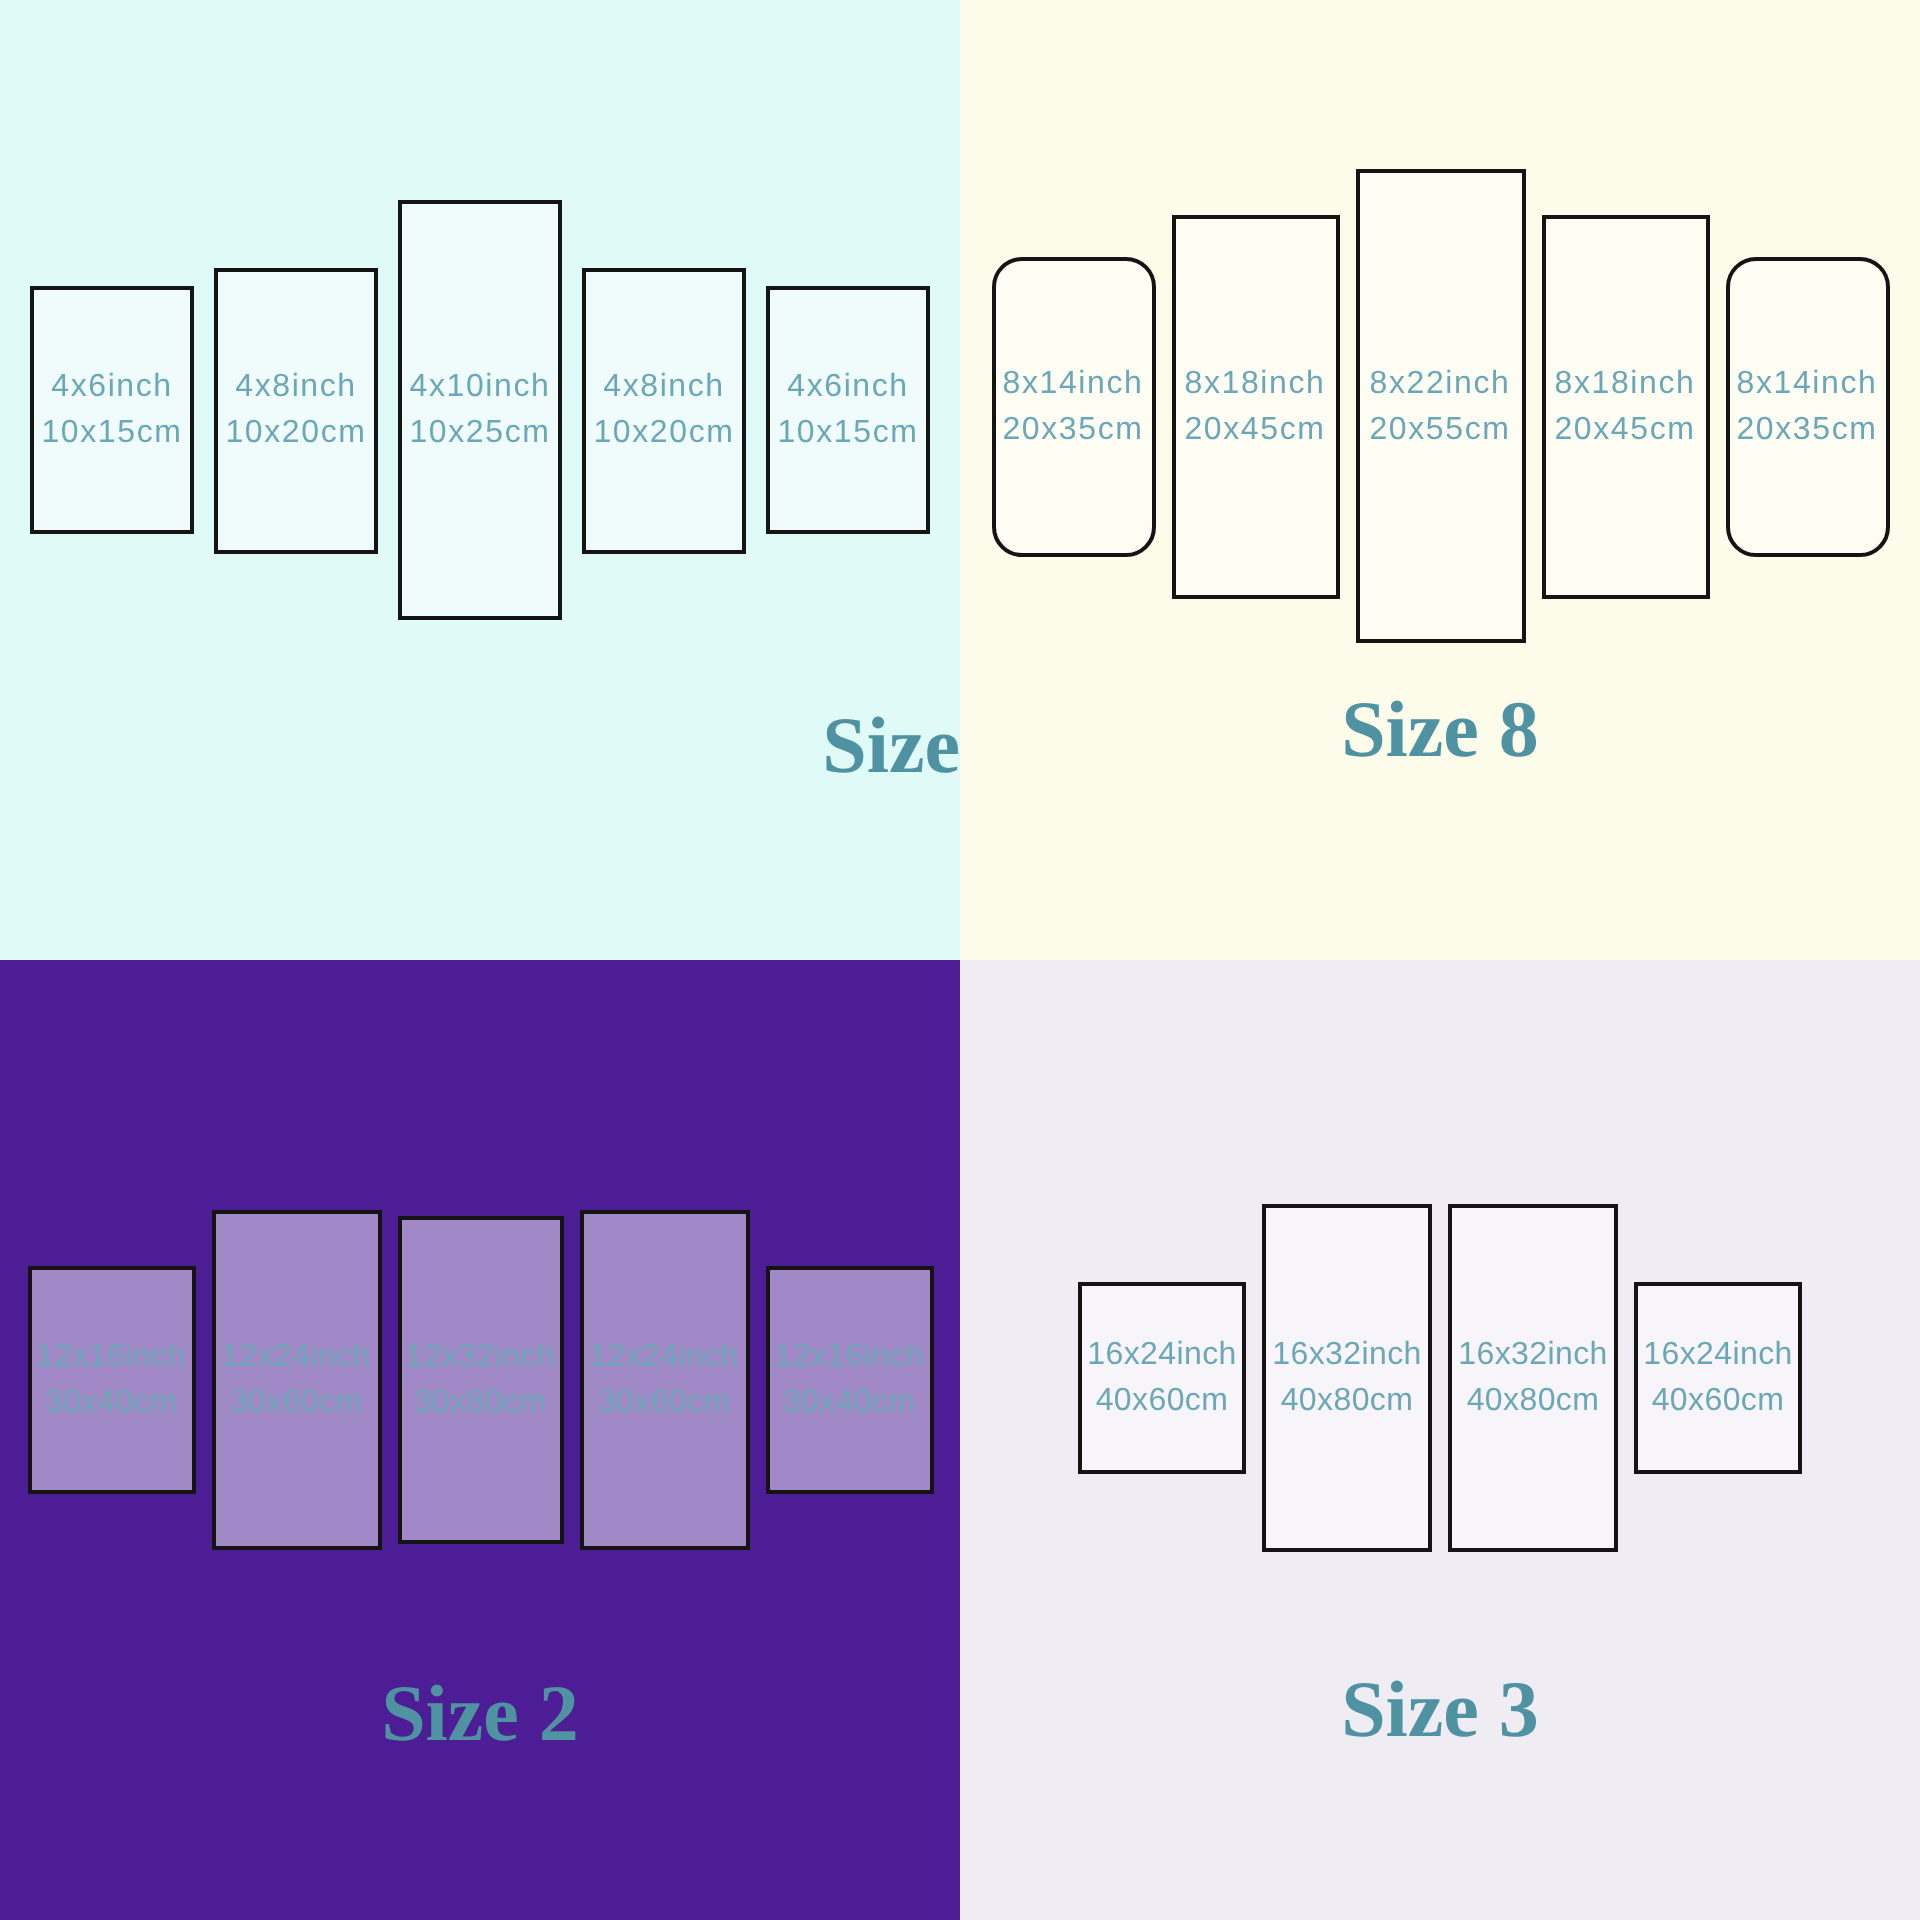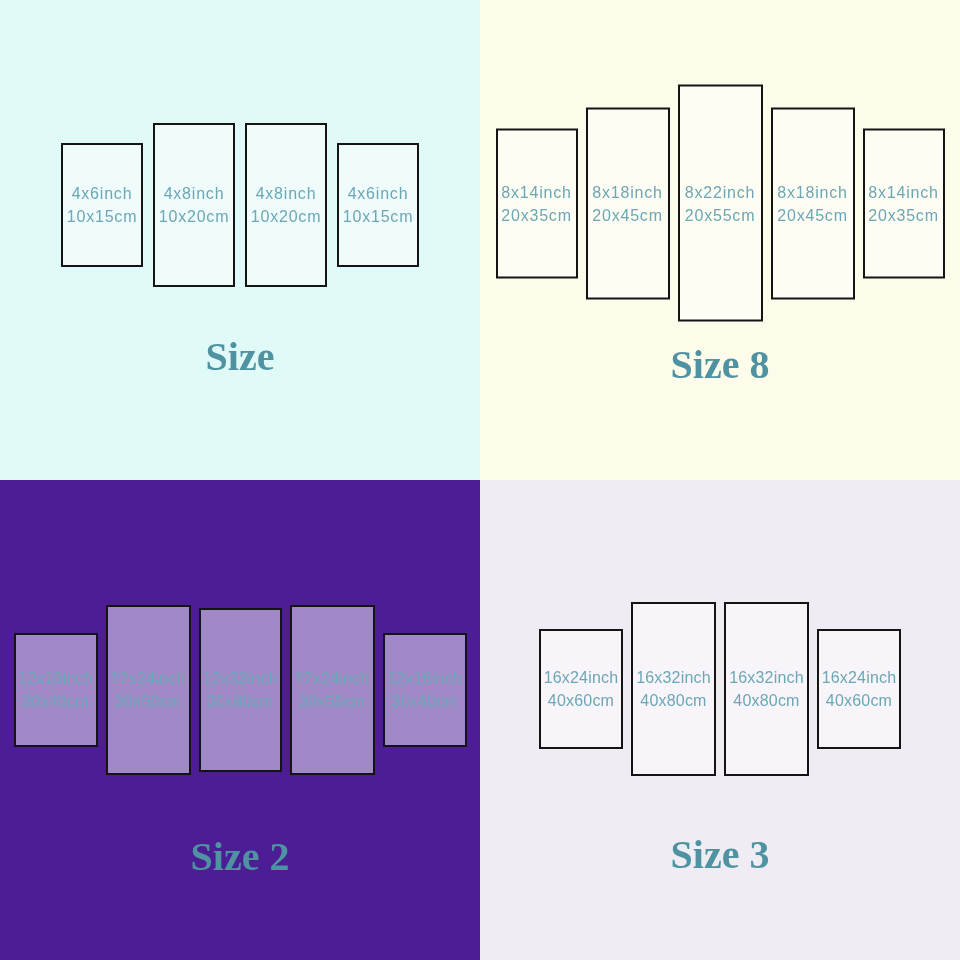--- a/index.html
+++ b/index.html
@@ -49,65 +49,69 @@
     font-size: 16px;
     line-height: 23px;
     color: var(--panel-text, #6BA7B6);
     text-align: center;
   }
   .q0 .panel span, .q1 .panel span { letter-spacing: 0.8px; }
   .q2 .panel span, .q3 .panel span { letter-spacing: 0.2px; }
 
   
   .q0 .p-s { width: 82px; height: 124px; }
-  .q0 .p-m { width: 82px; height: 164px; }
+  .q0 .p-m { width: 82px; height: 143px; }
   .q0 .p-l { width: 82px; height: 210px; }
 
-  .q1 .p-s { width: 82px; height: 150px; }
+  .q1 .p-s { width: 82px; height: 150px; border-radius: 15px; }
   .q1 .p-m { width: 84px; height: 192px; }
   .q1 .p-l { width: 85px; height: 237px; }
 
   .q2 .p-s { width: 84px; height: 114px; }
   .q2 .p-m { width: 85px; height: 170px; }
   .q2 .p-l { width: 83px; height: 164px; }
 
-  .q3 .p-s { width: 84px; height: 120px; }
+  .q3 .p-s { width: 84px; height: 96px; }
   .q3 .p-m { width: 85px; height: 174px; }
   .q3 .p-l { width: 83px; height: 216px; }
 
   .title {
     position: absolute;
     left: 0; width: 100%;
     margin: 0;
     text-align: center;
     font-family: "Liberation Serif", serif;
     font-weight: 700;
     font-size: 40px;
     line-height: 46px;
     color: var(--title-text, #4F93A2);
   }
-  .q0 .title { top: 334px; }
+  .q0 .title { top: 350px; text-align: right; }
   .q1 .title { top: 342px; }
   .q2 .title { top: 354px; }
   .q3 .title { top: 352px; }
 </style>
 </head>
 <body style="--panel-border: #141414; --panel-text: #6BA7B6; --title-text: #4F93A2;">
 
 <div class="sheet">
 
   <section class="quadrant q0" style="background: rgb(224, 250, 248);">
     <div class="panels">
       <div class="panel p-s">
         <span>4x6inch</span>
         <span>10x15cm</span>
       </div>
       <div class="panel p-m">
         <span>4x8inch</span>
         <span>10x20cm</span>
+      </div>
+      <div class="panel p-l">
+        <span>4x10inch</span>
+        <span>10x25cm</span>
       </div>
       <div class="panel p-m">
         <span>4x8inch</span>
         <span>10x20cm</span>
       </div>
       <div class="panel p-s">
         <span>4x6inch</span>
         <span>10x15cm</span>
       </div>
     </div>

